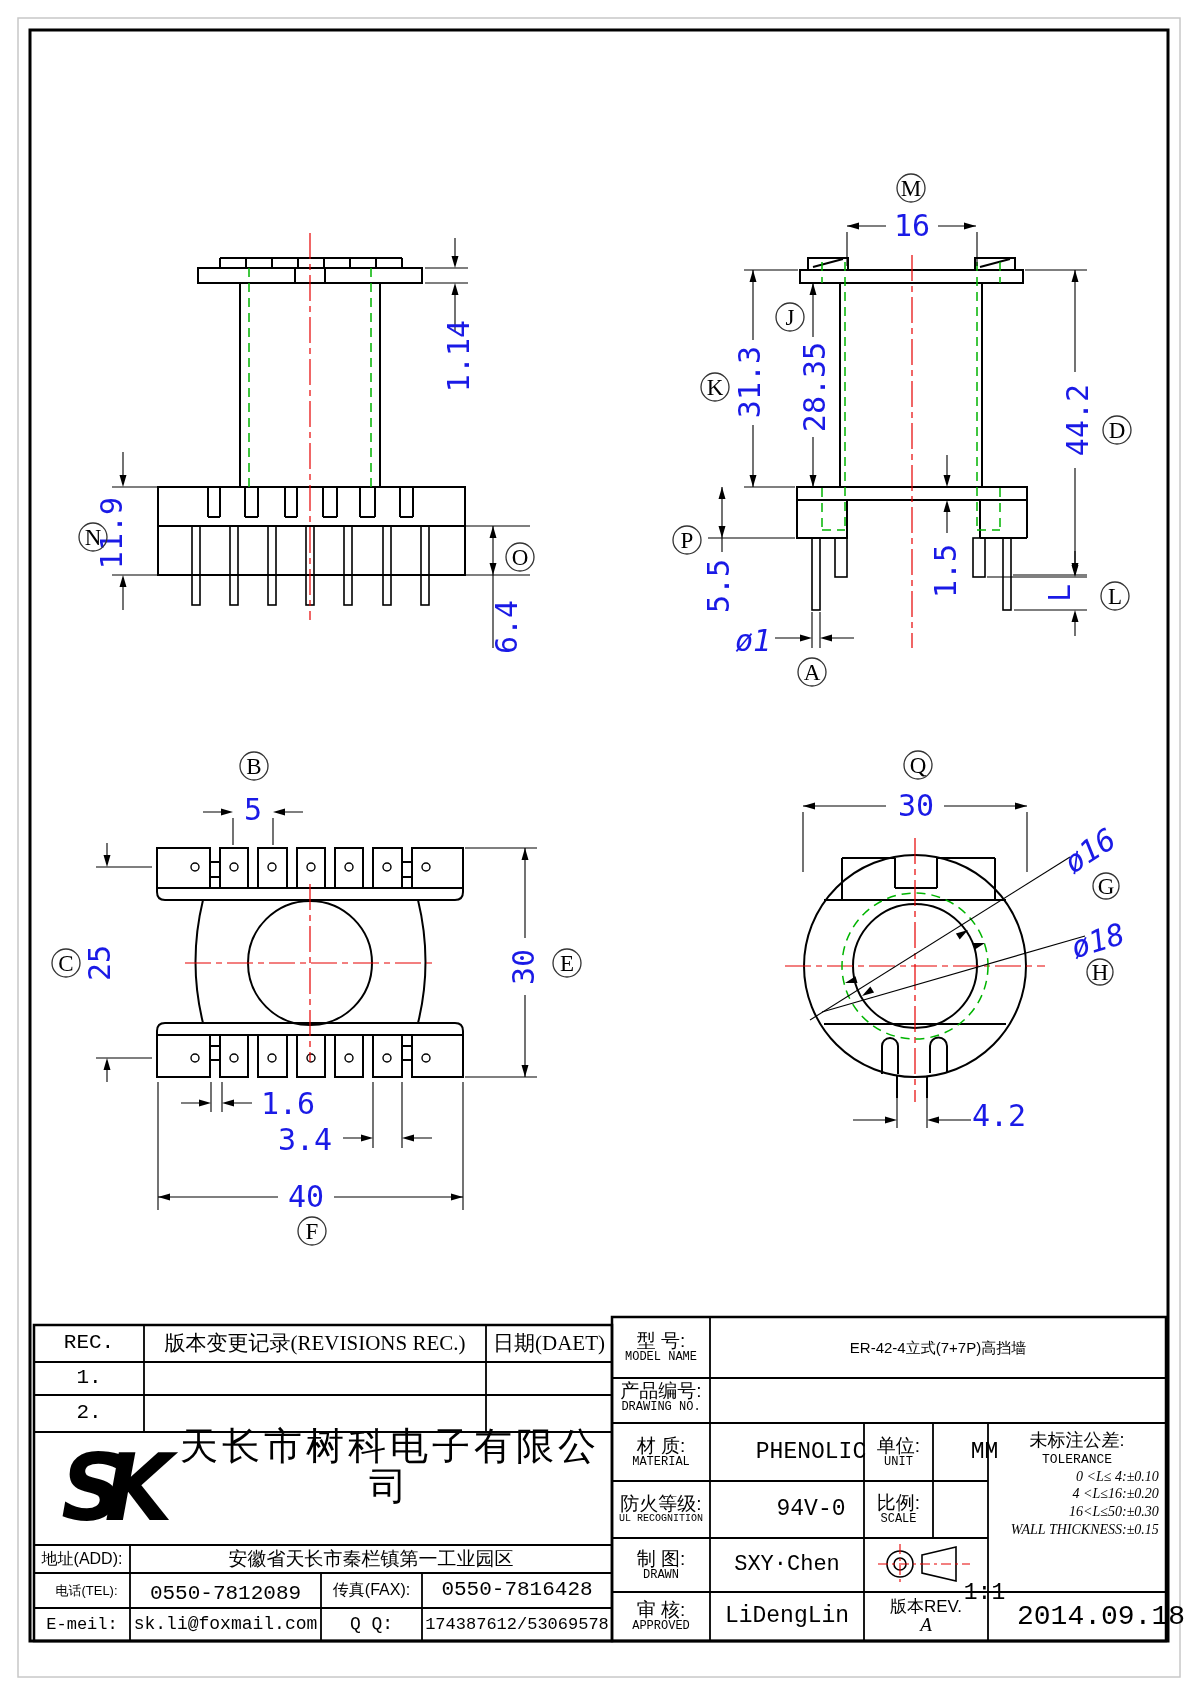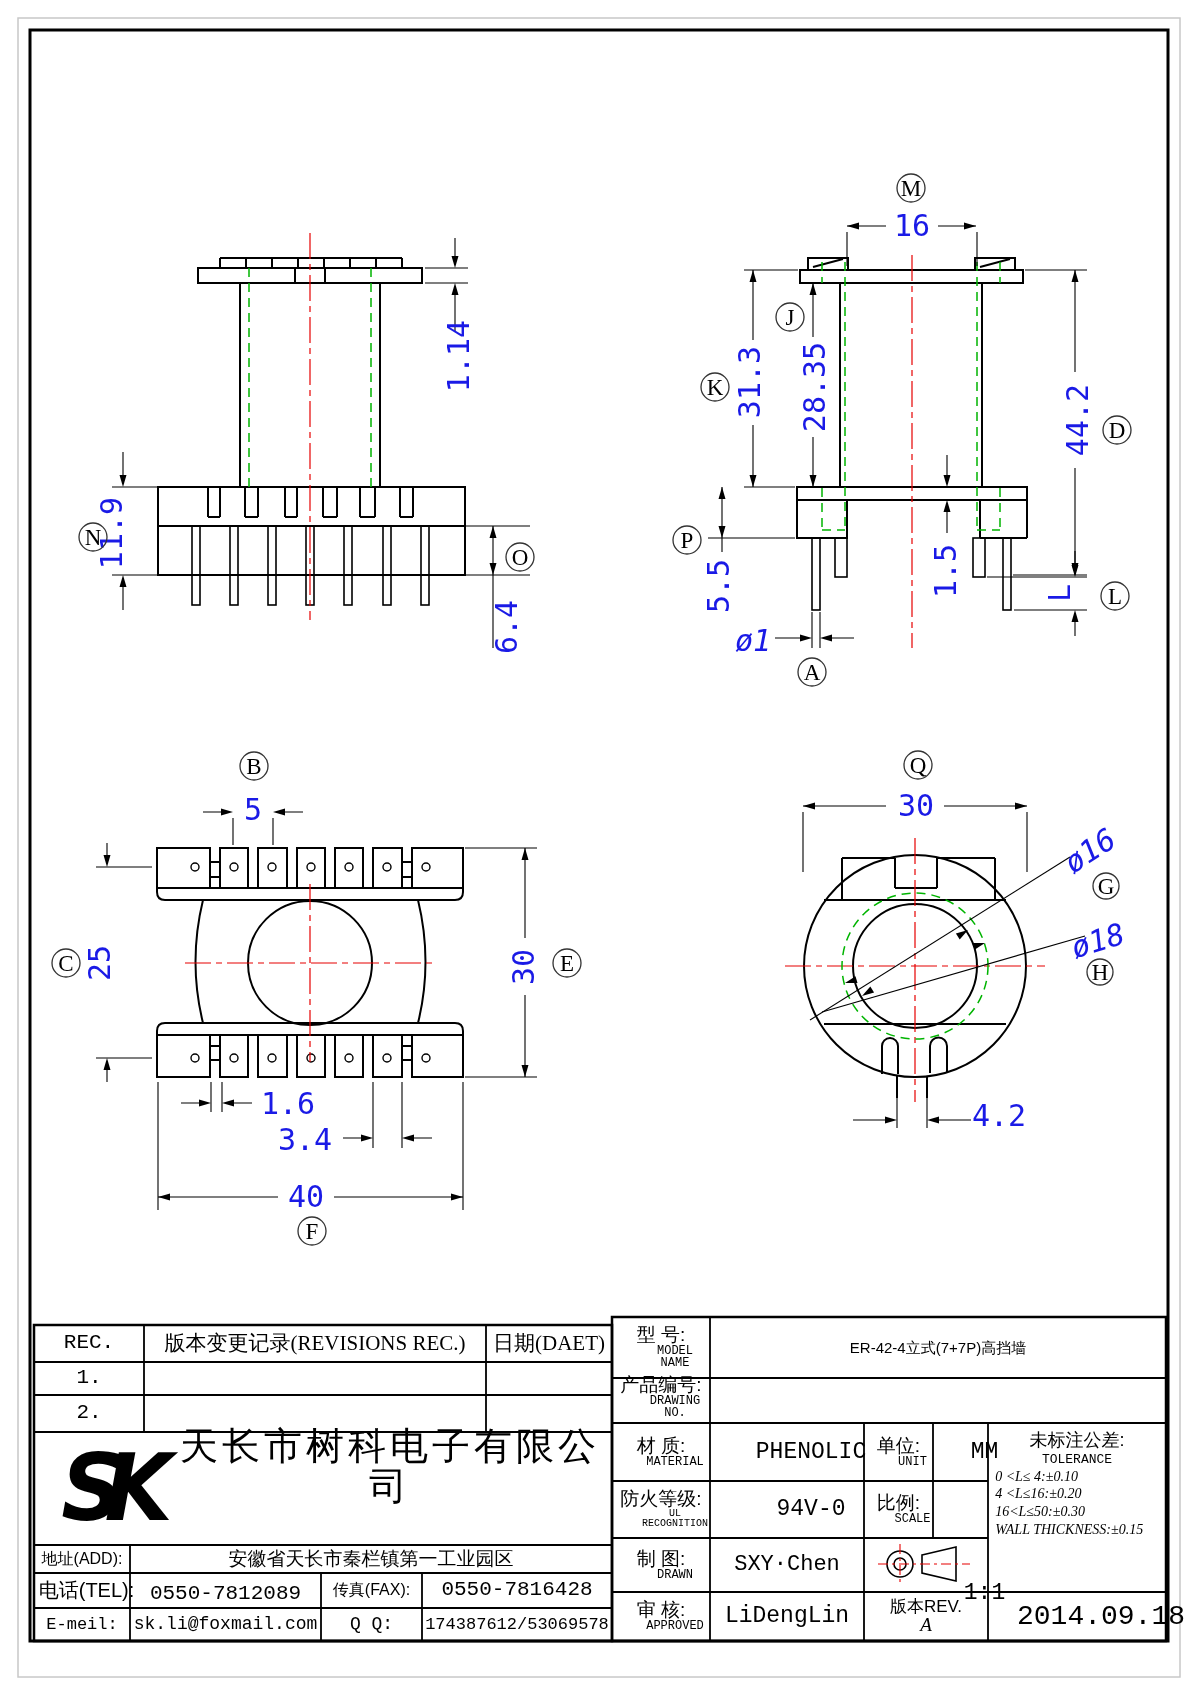--- a/index.html
+++ b/index.html
@@ -9,23 +9,23 @@
   .cell{position:absolute;display:flex;align-items:center;justify-content:center;
         text-align:center;color:#000;line-height:1.05;}
   .stack{flex-direction:column;}
   .mono{font-family:"Liberation Mono",monospace;}
   .serif{font-family:"Liberation Serif",serif;}
   .big-cn{font-size:38px;letter-spacing:4px;font-family:"Liberation Serif",serif;}
   .en-co{font-size:20px;font-family:"Liberation Mono",monospace;}
   .logo{font-family:"DejaVu Sans",sans-serif;font-weight:bold;font-style:italic;
         font-size:88px;letter-spacing:-20px;transform:scaleY(1.05);}
   .lab-cn{font-size:19px;}
-  .lab-en{font-size:12px;font-family:"Liberation Mono",monospace;margin-left:28px;}
+  .lab-en{font-size:12px;font-family:"Liberation Mono",monospace;}
   .val{font-size:23px;font-family:"Liberation Mono",monospace;padding-left:24px;}
-  .tol-row{display:flex;justify-content:flex-start;width:92%;
+  .tol-row{display:flex;justify-content:flex-end;width:92%;
            font-style:italic;font-size:14px;font-family:"Liberation Serif",serif;}
   .tol-title{font-size:18px;}
   .tol-en{font-size:13px;font-family:"Liberation Mono",monospace;}
   svg text{user-select:none;}
   .dimt{fill:#1a1ae6;font-family:"DejaVu Sans Mono",monospace;font-size:30px;}
   .lct{fill:#000;font-family:"Liberation Serif",serif;font-size:23px;}
 </style>
 </head>
 <body>
 
@@ -321,21 +321,21 @@
   <div class="cell mono" style="left:34px;top:1325px;width:110px;height:37px;font-size:21px;">REC.</div>
   <div class="cell serif" style="left:144px;top:1325px;width:342px;height:37px;font-size:21px;">版本变更记录(REVISIONS REC.)</div>
   <div class="cell serif" style="left:486px;top:1325px;width:126px;height:37px;font-size:21px;">日期(DAET)</div>
   <div class="cell mono" style="left:34px;top:1362px;width:110px;height:33px;font-size:21px;">1.</div>
   <div class="cell mono" style="left:34px;top:1395px;width:110px;height:37px;font-size:21px;">2.</div>
 
   <div class="cell logo" style="left:42px;top:1438px;width:130px;height:100px;">SK</div>
   <div class="cell big-cn" style="left:170px;top:1438px;width:440px;height:58px;">天长市树科电子有限公司</div>
   <div class="cell" style="left:34px;top:1545px;width:96px;height:28px;font-size:16px;">地址(ADD):</div>
   <div class="cell" style="left:130px;top:1545px;width:482px;height:28px;font-size:19px;">安徽省天长市秦栏镇第一工业园区</div>
-  <div class="cell" style="left:34px;top:1573px;width:105px;height:35px;font-size:20px;">电话(TEL):</div>
+  <div class="cell" style="left:34px;top:1573px;width:105px;height:35px;font-size:13px;">电话(TEL):</div>
   <div class="cell mono" style="left:130px;top:1573px;width:191px;height:43px;font-size:21px;">0550-7812089</div>
   <div class="cell" style="left:321px;top:1573px;width:101px;height:35px;font-size:16px;">传真(FAX):</div>
   <div class="cell mono" style="left:422px;top:1573px;width:190px;height:35px;font-size:21px;">0550-7816428</div>
   <div class="cell mono" style="left:34px;top:1608px;width:96px;height:33px;font-size:17px;">E-meil:</div>
   <div class="cell mono" style="left:130px;top:1608px;width:191px;height:33px;font-size:18px;">sk.li@foxmail.com</div>
   <div class="cell mono" style="left:321px;top:1608px;width:101px;height:33px;font-size:18px;">Q Q:</div>
   <div class="cell mono" style="left:422px;top:1608px;width:190px;height:33px;font-size:17px;">174387612/53069578</div>
 
   <div class="cell stack" style="left:612px;top:1317px;width:98px;height:61px;">
     <span class="lab-cn">型    号:</span>

